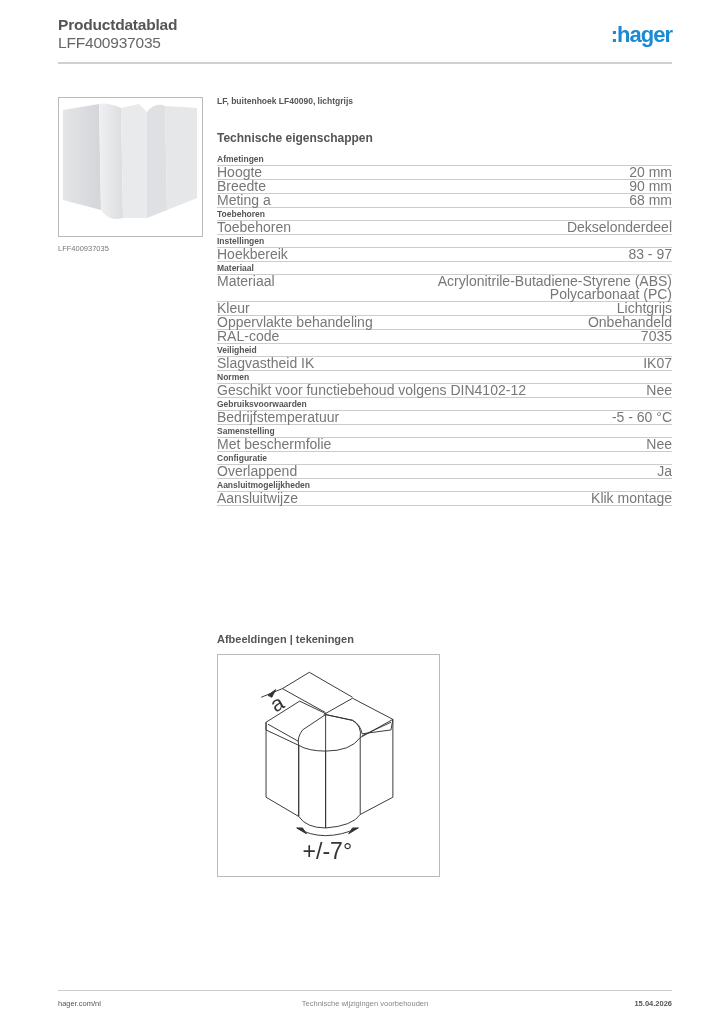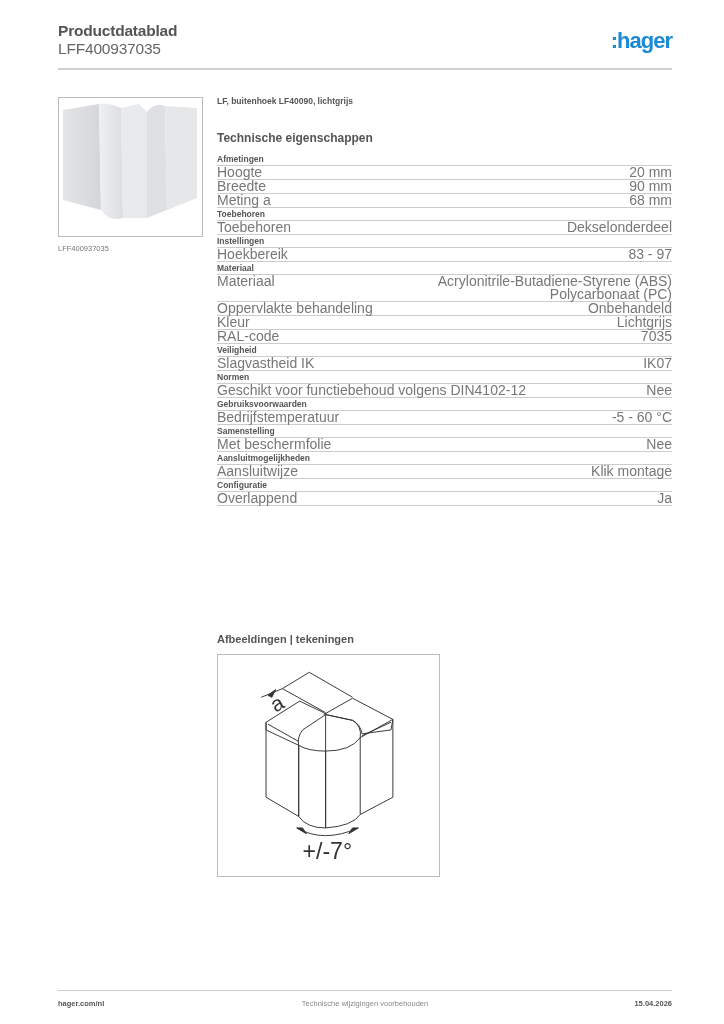--- a/index.html
+++ b/index.html
@@ -1,19 +1,19 @@
 <!DOCTYPE html>
 <html><head>
 <meta charset="utf-8">
 <style>
   * { box-sizing: border-box; margin: 0; padding: 0; }
   html, body { width: 724px; height: 1024px; background: #fff; overflow: hidden; }
   body { position: relative; font-family: "Liberation Sans", sans-serif; color: #555; }
 
-  .header { position: absolute; left: 58px; top: 22px; width: 614px; height: 48px; border-bottom: 2px solid #d0d0d0; }
+  .header { position: absolute; left: 58px; top: 16px; width: 614px; height: 48px; border-bottom: 2px solid #d0d0d0; }
   .doc-title { position: absolute; left: 0; top: 0; font-size: 15.5px; font-weight: bold; color: #555; letter-spacing: -0.2px; }
   .doc-code { position: absolute; left: 0; top: 18px; font-size: 15.5px; color: #666; letter-spacing: -0.2px; }
   .logo { position: absolute; right: 0; top: 6px; font-size: 22px; font-weight: bold; color: #1a8ad4; letter-spacing: -1px; }
 
   .thumb { position: absolute; left: 58px; top: 97px; width: 145px; height: 140px; border: 1px solid #bbb; background: #fff; }
   .thumb svg { display: block; }
   .thumb-caption { position: absolute; left: 58px; top: 244px; font-size: 7.5px; color: #777; }
 
   .content { position: absolute; left: 217px; top: 96px; width: 455px; }
   .product-desc { font-size: 8.5px; font-weight: bold; color: #555; height: 35px; }
@@ -22,21 +22,21 @@
   .group-title { font-size: 8.5px; font-weight: bold; color: #555; height: 13px; border-bottom: 1.5px solid #ccc; line-height: 12px; }
   .row { display: flex; justify-content: space-between; font-size: 14px; color: #777; border-bottom: 1.5px solid #ccc; line-height: 13px; min-height: 14px; }
   .row .val { text-align: right; white-space: pre-line; }
   .row.tall { min-height: 26px; }
 
   .drawings-title { position: absolute; left: 217px; top: 633px; font-size: 11px; font-weight: bold; color: #555; }
   .drawing { position: absolute; left: 217px; top: 654px; width: 223px; height: 223px; border: 1px solid #bbb; background: #fff; }
 
   .footer { position: absolute; left: 58px; top: 990px; width: 614px; border-top: 1.5px solid #ccc; height: 25px; }
   .footer span { position: absolute; top: 8px; font-size: 7.5px; }
-  .f-left { left: 0; font-weight: bold; color: #555; }
+  .f-left { left: 0; font-weight: normal; color: #555; }
   .f-center { left: 0; right: 0; text-align: center; color: #888; }
   .f-right { right: 0; font-weight: bold; color: #555; }
 </style>
 </head>
 <body>
 
 <div class="header">
   <div class="doc-title">Productdatablad</div>
   <div class="doc-code">LFF400937035</div>
   <div class="logo">:hager</div>
@@ -100,28 +100,28 @@
   </div>
 
   <div class="group">
     <div class="group-title">Materiaal</div>
     <div class="row tall">
         <span>Materiaal</span>
         <span class="val">Acrylonitrile-Butadiene-Styrene (ABS)
 Polycarbonaat (PC)</span>
       </div>
     <div class="row">
+        <span>Kleur</span>
+        <span class="val">Lichtgrijs</span>
+      </div>
+    <div class="row">
         <span>Oppervlakte behandeling</span>
         <span class="val">Onbehandeld</span>
       </div>
     <div class="row">
-        <span>Kleur</span>
-        <span class="val">Lichtgrijs</span>
-      </div>
-    <div class="row">
         <span>RAL-code</span>
         <span class="val">7035</span>
       </div>
   </div>
 
   <div class="group">
     <div class="group-title">Veiligheid</div>
     <div class="row">
         <span>Slagvastheid IK</span>
         <span class="val">IK07</span>
@@ -146,32 +146,32 @@
 
   <div class="group">
     <div class="group-title">Samenstelling</div>
     <div class="row">
         <span>Met beschermfolie</span>
         <span class="val">Nee</span>
       </div>
   </div>
 
   <div class="group">
+    <div class="group-title">Configuratie</div>
+    <div class="row">
+        <span>Overlappend</span>
+        <span class="val">Ja</span>
+      </div>
+  </div>
+
+  <div class="group">
     <div class="group-title">Aansluitmogelijkheden</div>
     <div class="row">
         <span>Aansluitwijze</span>
         <span class="val">Klik montage</span>
-      </div>
-  </div>
-
-  <div class="group">
-    <div class="group-title">Configuratie</div>
-    <div class="row">
-        <span>Overlappend</span>
-        <span class="val">Ja</span>
       </div>
   </div>
 </div>
 
 <div class="drawings-title">Afbeeldingen | tekeningen</div>
 <div class="drawing">
   <svg width="221" height="221" viewBox="0 0 230 230" fill="none" stroke="#333" stroke-width="1">
 
     <line x1="67" y1="35" x2="95" y2="18"></line>
     <line x1="95" y1="18" x2="140" y2="44"></line>

